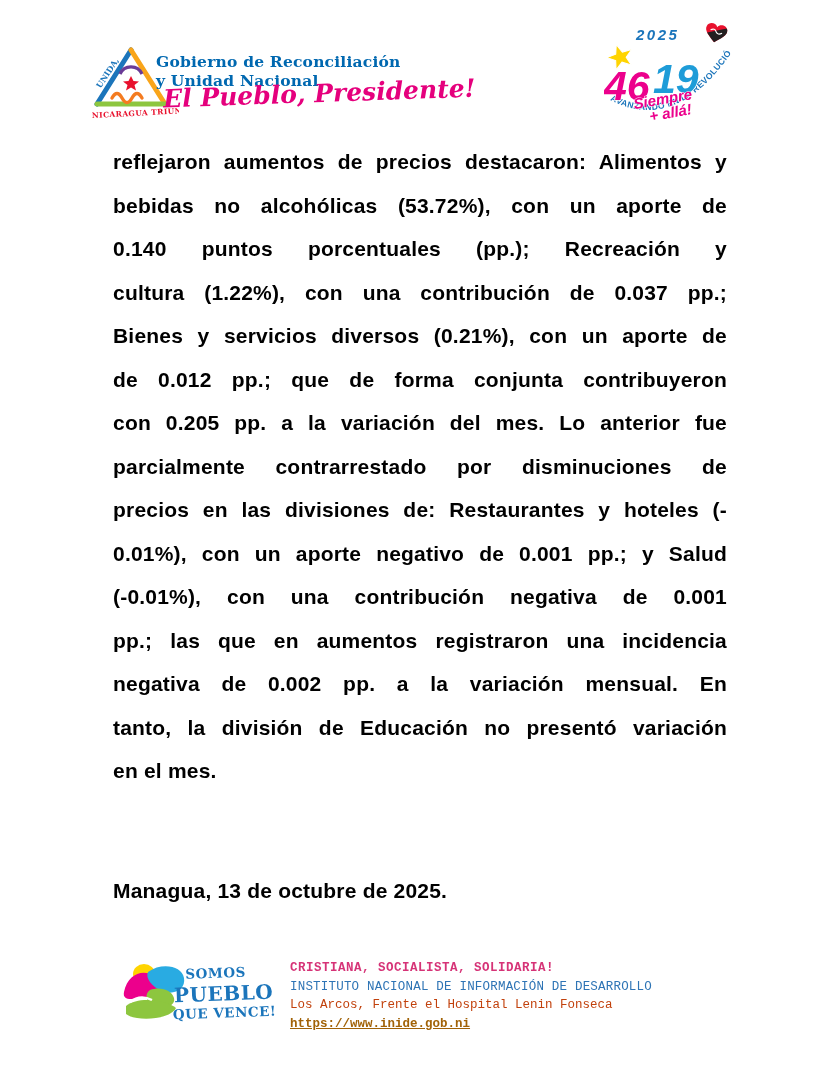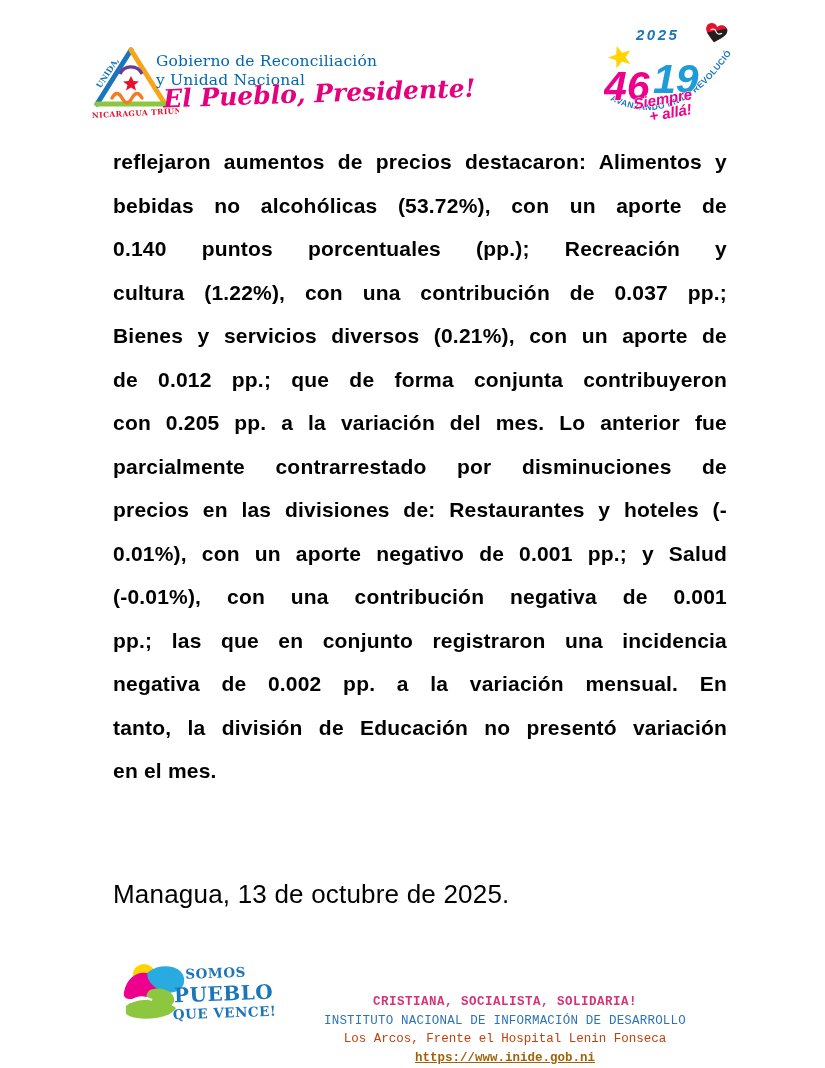--- a/index.html
+++ b/index.html
@@ -6,21 +6,21 @@
   .page {
     position:relative; width:825px; height:1068px; margin:0 auto;
     background:#ffffff; overflow:hidden;
     font-family:"Liberation Sans", sans-serif;
   }
 
   
   .emblem-svg { position:absolute; left:84px; top:38px; width:95px; height:84px; }
   .gov-text {
     position:absolute; left:156px; top:52px;
-    font-family:"DejaVu Serif", serif; font-weight:400;
+    font-family:"DejaVu Serif", serif; font-weight:700;
     font-size:15.5px; line-height:19px; color:#0068B0; letter-spacing:0.2px;
   }
   .gov-slogan {
     position:absolute; left:163px; top:79px;
     font-family:"DejaVu Serif", serif; font-style:italic; font-weight:700;
     font-size:25px; color:#E5007D; transform:rotate(-2deg); white-space:nowrap;
   }
 
   
   .logo46-svg { position:absolute; left:604px; top:20px; width:140px; height:108px; }
@@ -38,36 +38,36 @@
   
   .para {
     position:absolute; left:113px; top:140px; width:614px;
     font-size:21px; font-weight:700; color:#000000;
     letter-spacing:0.2px; line-height:43.5px;
   }
   .body-line { text-align:justify; text-align-last:justify; white-space:normal; }
   .body-line.last { text-align-last:left; }
   .date-line {
     position:absolute; left:113px; top:879px;
-    font-size:26px; font-weight:400; color:#000000; letter-spacing:0.2px;
+    font-size:21px; font-weight:700; color:#000000; letter-spacing:0.2px;
   }
 
   
   .waves-svg { position:absolute; left:120px; top:958px; width:70px; height:88px; }
   .vence-text {
     position:absolute; left:172px; top:966px; width:130px;
     font-family:"DejaVu Serif", serif; font-weight:700; color:#1B75BB;
     transform:rotate(-2deg); line-height:1;
   }
   .vence-1 { font-size:13.5px; letter-spacing:0.5px; margin-left:14px; }
   .vence-2 { font-size:20px;  letter-spacing:0.5px; margin-left:2px; margin-top:3px; }
   .vence-3 { font-size:13.5px; letter-spacing:0.5px; margin-top:3px; }
   .footer-block {
-    position:absolute; left:290px; top:959px; width:430px; text-align:center;
-    font-family:"Liberation Mono", monospace; font-size:12.5px; line-height:18.5px;margin-top:34px;
+    position:absolute; left:290px; top:959px; width:430px; text-align:left;
+    font-family:"Liberation Mono", monospace; font-size:12.5px; line-height:18.5px;
   }
   .f-motto     { color:#D63377; font-weight:700; letter-spacing:0.5px; }
   .f-institute { color:#2E74B5; font-weight:400; letter-spacing:0.2px; }
   .f-light     { color:#c2410c; }
   .f-link      { color:#4656B8; font-weight:700; text-decoration:underline; }
   a.f-link:visited, a.f-link:link { color:#a16207; }
 </style>
 </head>
 <body>
 
@@ -131,21 +131,21 @@
       <div class="body-line">bebidas no alcohólicas (53.72%), con un aporte de</div>
       <div class="body-line">0.140 puntos porcentuales (pp.); Recreación y</div>
       <div class="body-line">cultura (1.22%), con una contribución de 0.037 pp.;</div>
       <div class="body-line">Bienes y servicios diversos (0.21%), con un aporte de</div>
       <div class="body-line">de 0.012 pp.; que de forma conjunta contribuyeron</div>
       <div class="body-line">con 0.205 pp. a la variación del mes. Lo anterior fue</div>
       <div class="body-line">parcialmente contrarrestado por disminuciones de</div>
       <div class="body-line">precios en las divisiones de: Restaurantes y hoteles (-</div>
       <div class="body-line">0.01%), con un aporte negativo de 0.001 pp.; y Salud</div>
       <div class="body-line">(-0.01%), con una contribución negativa de 0.001</div>
-      <div class="body-line">pp.; las que en conjunto registraron una incidencia</div>
+      <div class="body-line">pp.; las que en aumentos registraron una incidencia</div>
       <div class="body-line">negativa de 0.002 pp. a la variación mensual. En</div>
       <div class="body-line">tanto, la división de Educación no presentó variación</div>
       <div class="body-line last">en el mes.</div>
     </div>
 
   <div class="date-line">Managua, 13 de octubre de 2025.</div>
 
   <svg class="waves-svg" viewBox="0 0 70 88">
     <ellipse cx="24" cy="16" rx="11" ry="10" fill="#FFD400"></ellipse>
     <path d="M4,34 C8,14 26,10 36,20 C42,27 38,38 27,39 C14,41 2,44 4,34 Z" fill="#EC008C"></path>

